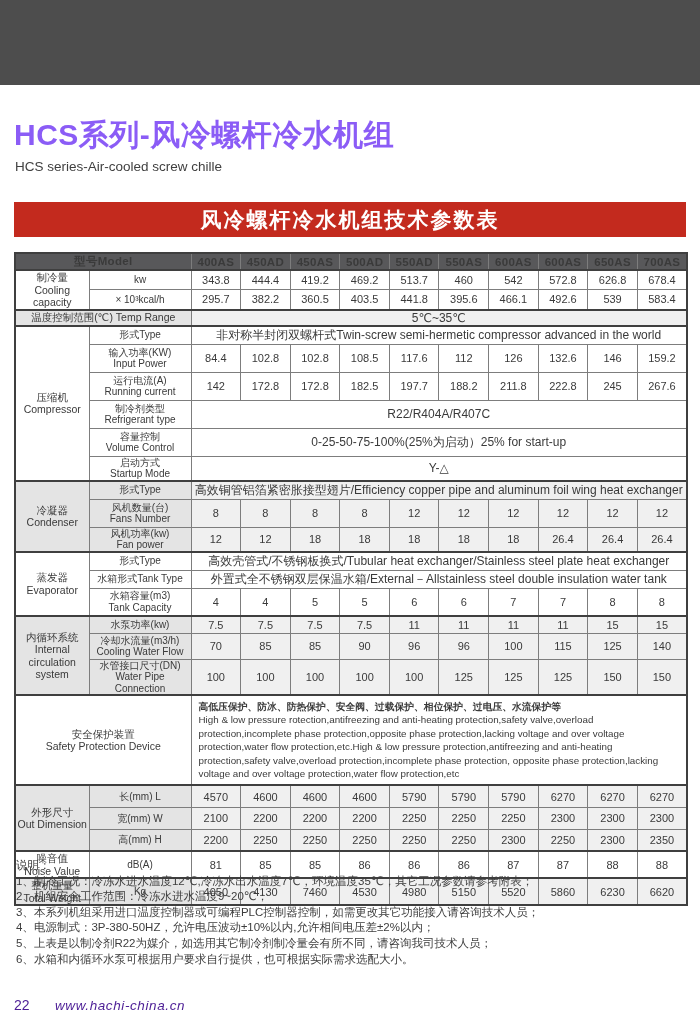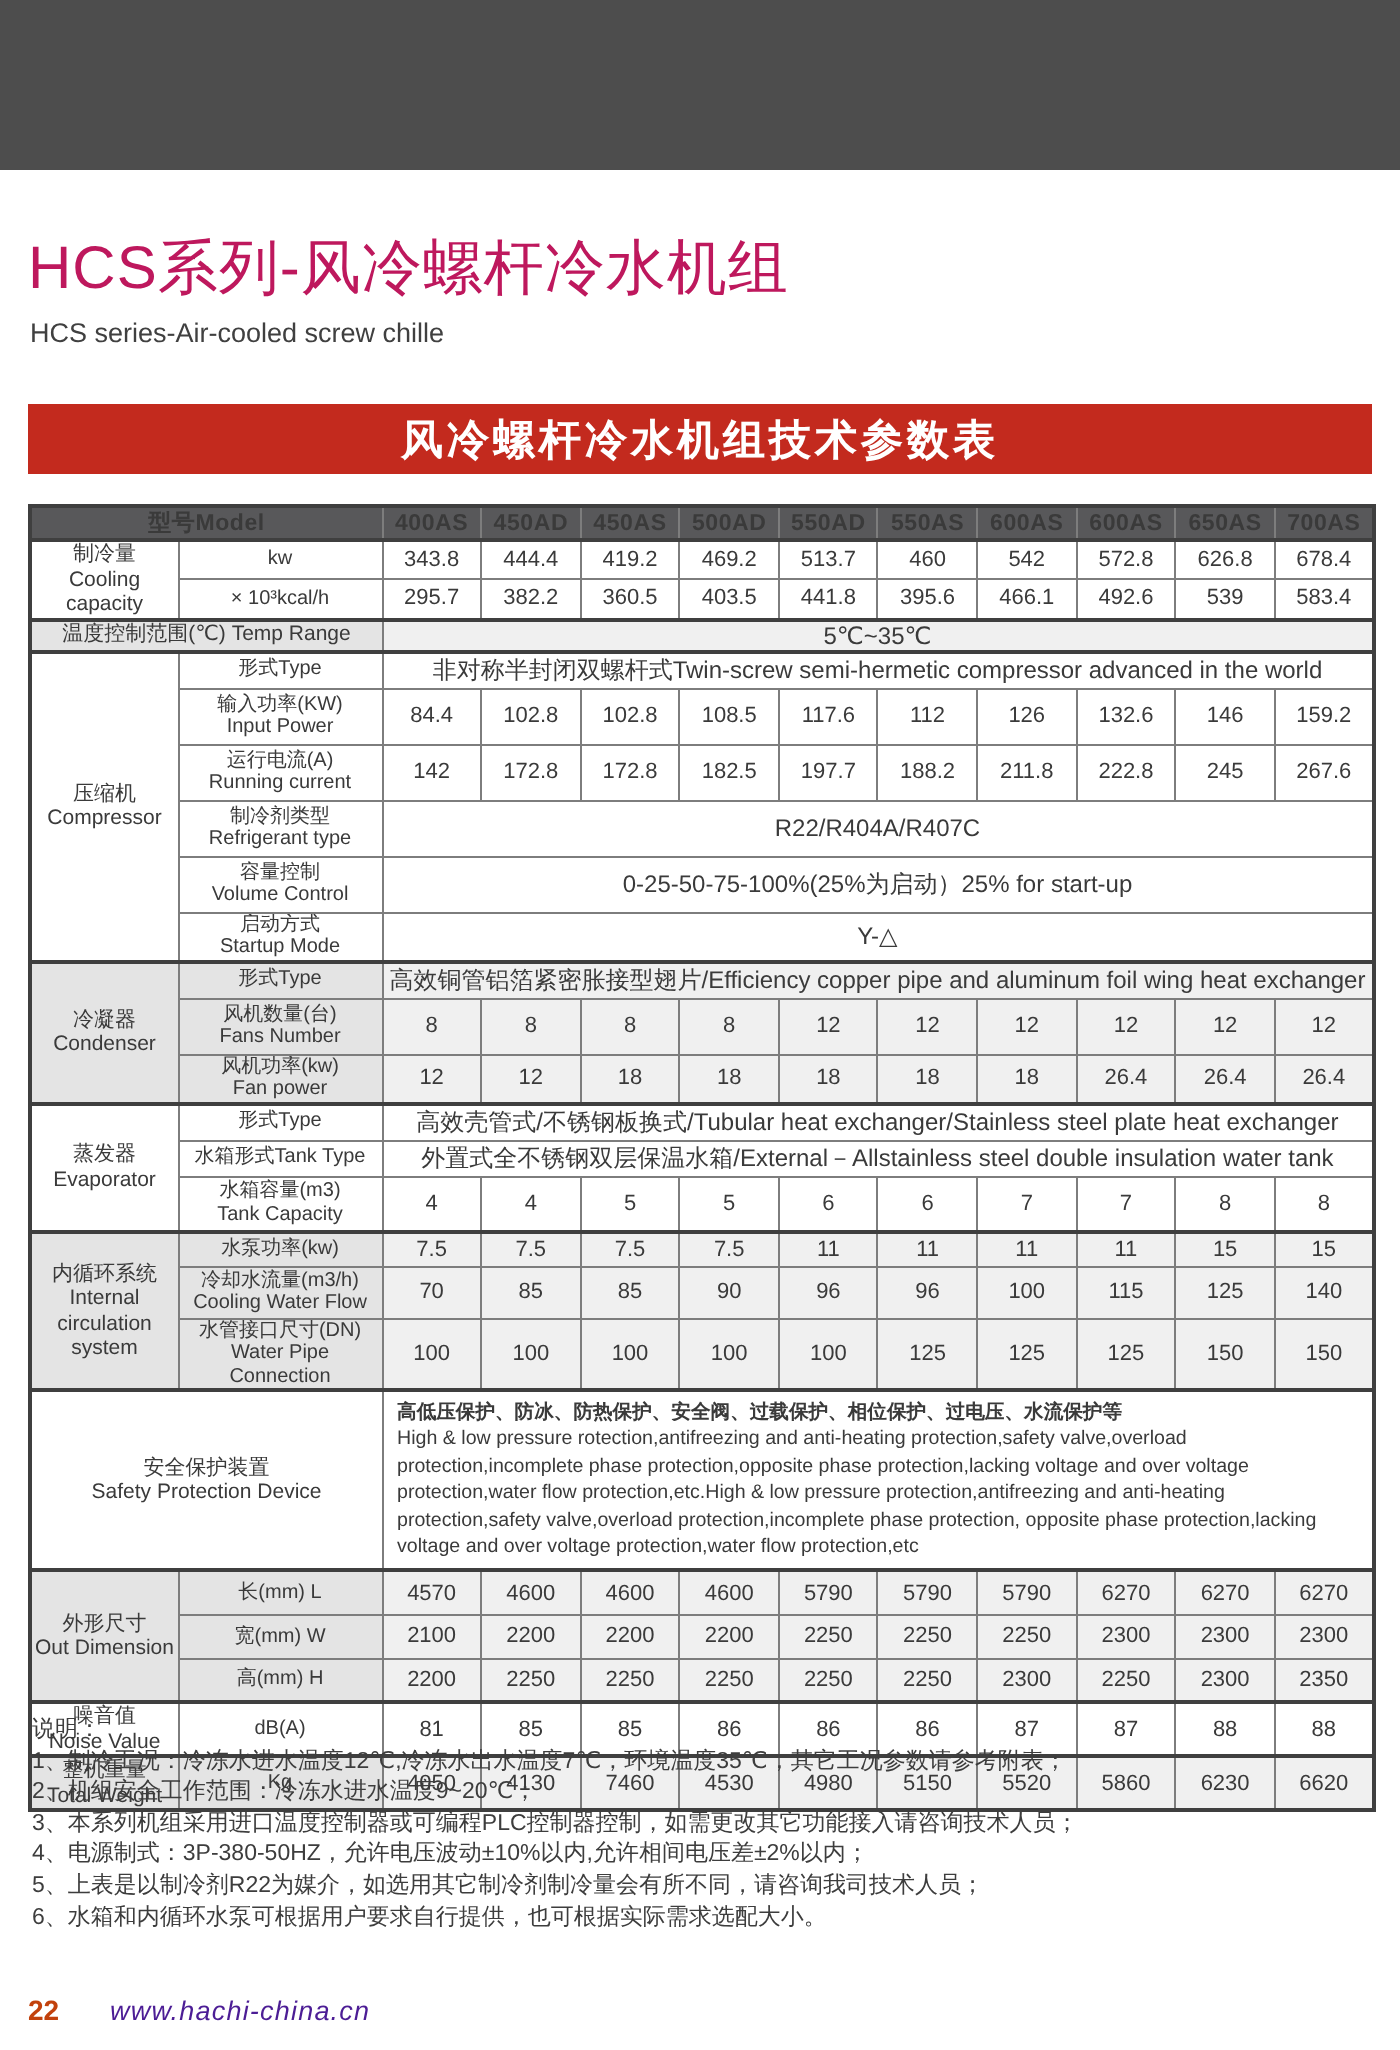--- a/index.html
+++ b/index.html
@@ -1,20 +1,20 @@
 <!DOCTYPE html>
 <html><head>
 <meta charset="utf-8">
 <style>
   html,body{margin:0;padding:0;background:#fff;}
   .page{position:relative;width:700px;height:1025px;background:#ffffff;overflow:hidden;
         font-family:"Liberation Sans","DejaVu Sans",sans-serif;}
   .topband{position:absolute;left:0;top:0;width:700px;height:85px;background:#4d4d4d;}
   .title{position:absolute;left:14px;top:116px;font-size:30px;line-height:38px;
-         font-weight:400;color:#be185d;letter-spacing:0.5px;white-space:nowrap;}
+         font-weight:700;color:#8b5cf6;letter-spacing:0.5px;white-space:nowrap;}
   .subtitle{position:absolute;left:15px;top:159px;font-size:13.5px;color:#404040;
             font-weight:500;letter-spacing:0px;}
   .banner{position:absolute;left:14px;top:202px;width:672px;height:35px;background:#c32a1e;
           color:#ffffff;display:flex;align-items:center;justify-content:center;
           font-size:21px;font-weight:700;letter-spacing:2px;}
   table.spec{position:absolute;left:14px;top:252px;width:672px;border-collapse:collapse;
              table-layout:fixed;border:2px solid #3f3f3f;}
   table.spec td{border:1px solid #7d7d7d;text-align:center;vertical-align:middle;
                 color:#3a3a3a;padding:0;overflow:hidden;}
   td.hdr{background:#58585a;color:#ffffff;font-weight:700;font-size:11.5px;letter-spacing:0.3px;}
@@ -23,21 +23,21 @@
   td.val{font-size:11px;}
   td.spanv{font-size:12px;}
   td.spanv.left{text-align:left;padding:4px 7px;font-size:9.8px;line-height:13.4px;}
   td.spanv.left div.b1{font-weight:600;}
   tr.sec-start > td{border-top:2px solid #3f3f3f;}
   .shade-l{background:#e4e4e4;}
   .shade-d{background:#f0f0f0;}
   .notes{position:absolute;left:16px;top:858px;font-size:11.5px;line-height:15.6px;
          color:#3d3d3d;width:670px;}
   .notes div{white-space:nowrap;}
-  .pagenum{position:absolute;left:14px;top:997px;font-size:14px;color:#c2410c;font-weight:700;}
+  .pagenum{position:absolute;left:14px;top:997px;font-size:14px;color:#4c1d95;font-weight:400;}
   .site{position:absolute;left:55px;top:998px;font-size:13.5px;color:#4c1d95;
         font-weight:500;letter-spacing:0.6px;font-style:italic;}
 </style>
 </head>
 <body>
 
 <div class="page">
   <div class="topband"></div>
   <div class="title">HCS系列-风冷螺杆冷水机组</div>
   <div class="subtitle">HCS series-Air-cooled screw chille</div>

